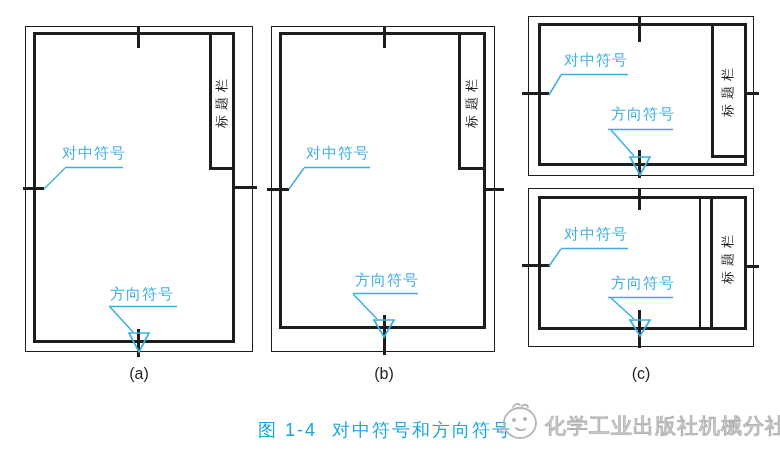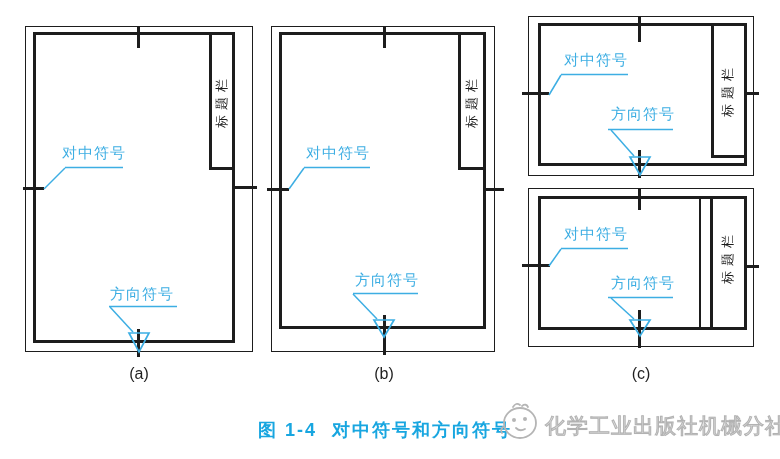--- a/index.html
+++ b/index.html
@@ -10,21 +10,21 @@
   .title-block{position:absolute;border-left:3px solid var(--line-black);
                border-bottom:3px solid var(--line-black);box-sizing:border-box;}
   .vline{position:absolute;background:var(--line-black);}
   .tick{position:absolute;background:var(--line-black);}
   .vtext{position:absolute;transform:translate(-50%,-50%) rotate(-90deg);
          white-space:nowrap;font-size:13px;letter-spacing:5px;color:var(--line-black);}
   .blue-label{position:absolute;color:var(--annotation-blue);font-size:15px;
               letter-spacing:1px;white-space:nowrap;}
   .panel-caption{position:absolute;width:60px;text-align:center;color:#1f1f1f;font-size:16px;}
   .fig-caption{position:absolute;display:flex;gap:15px;color:var(--caption-blue);
-               font-size:18px;font-weight:bold;letter-spacing:2px;}
+               font-size:18px;font-weight:normal;letter-spacing:2px;}
   .watermark-text{position:absolute;font-size:21px;letter-spacing:1px;white-space:nowrap;
                   color:#e2e2e2;-webkit-text-stroke:1px #b2b2b2;
                   text-shadow:0 0 1px #bdbdbd;}
   .overlay{position:absolute;left:0;top:0;pointer-events:none;}
   .overlay line.blue{stroke:var(--annotation-blue);stroke-width:1.5;}
   .overlay polygon.blue{fill:none;stroke:var(--annotation-blue);stroke-width:1.7;}
   .logo{position:absolute;}
   .logo path,.logo ellipse{fill:none;stroke:#b5b5b5;stroke-width:1.8;stroke-linecap:round;}
   .logo circle{fill:#b5b5b5;}
 </style>

